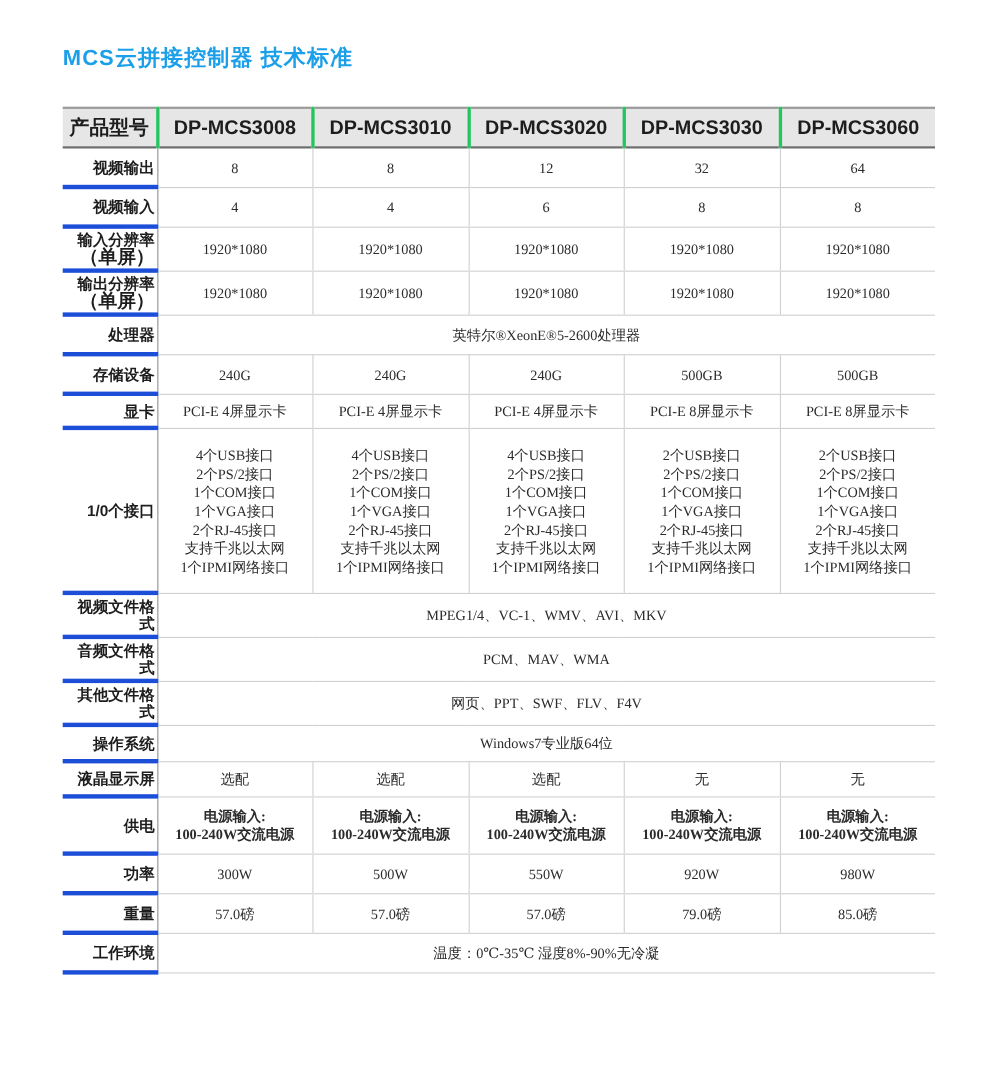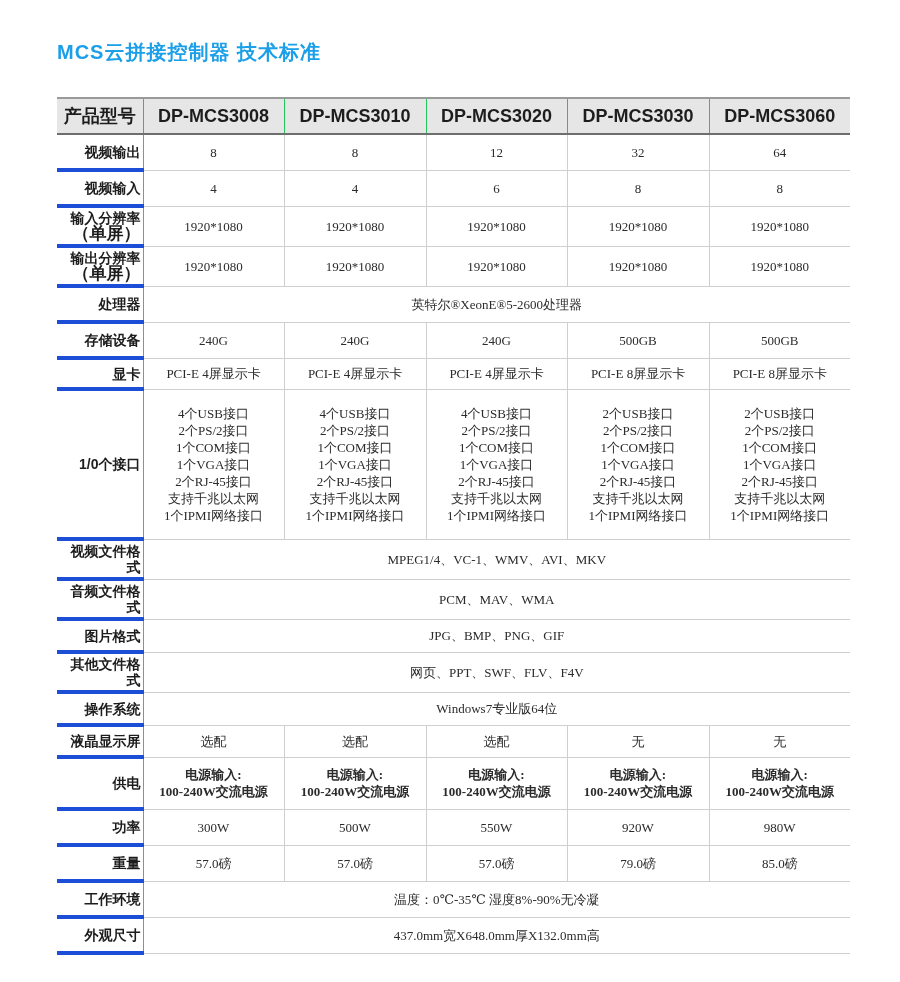--- a/index.html
+++ b/index.html
@@ -7,21 +7,21 @@
   .page{position:relative;width:900px;height:982px;background:#ffffff;}
   .title{position:absolute;left:57px;top:39px;margin:0;font-size:20px;font-weight:bold;letter-spacing:1px;}
   table.spec{position:absolute;left:57px;top:97px;width:793px;border-collapse:collapse;table-layout:fixed;}
   table.spec thead th{
     background:#e6e6e6;
     border-top:2px solid #9a9a9a;
     border-bottom:2px solid #6e6e6e;
     height:34px;font-size:18px;font-weight:bold;color:#1d1d1d;
     text-align:center;vertical-align:middle;padding:0 2px;
   }
-  table.spec thead th + th{border-left:1px solid #22c55e;}
+  table.spec thead th + th{border-left:3px solid #22c55e;}
   table.spec tbody th{
     font-size:14px;font-weight:bold;color:#1d1d1d;text-align:right;vertical-align:middle;
     border-right:1px solid #8f8f8f;border-bottom:4px solid #1d4ed8;
     padding:2px;background:#ffffff;line-height:16px;
   }
   table.spec tbody td{
     font-family:"Liberation Serif","DejaVu Serif",serif;
     font-size:13px;color:#2b2b2b;text-align:center;vertical-align:middle;
     border-bottom:1px solid #cfcfcf;padding:2px;line-height:17px;background:#ffffff;
   }
@@ -180,26 +180,20 @@
             <div>视频文件格式</div>
           </th>
           <td colspan="5" class="span">MPEG1/4、VC-1、WMV、AVI、MKV</td>
         </tr>
         <tr class="r9" style="height: 33px;">
           <th>
             <div>音频文件格式</div>
           </th>
           <td colspan="5" class="span">PCM、MAV、WMA</td>
         </tr>
-        <tr class="r10" style="height: 33px;">
-          <th>
-            <div>图片格式</div>
-          </th>
-          <td colspan="5" class="span">JPG、BMP、PNG、GIF</td>
-        </tr>
         <tr class="r11" style="height: 33px;">
           <th>
             <div>其他文件格式</div>
           </th>
           <td colspan="5" class="span">网页、PPT、SWF、FLV、F4V</td>
         </tr>
         <tr class="r12" style="height: 33px;">
           <th>
             <div>操作系统</div>
           </th>
@@ -259,21 +253,15 @@
           <td>57.0磅</td>
           <td>79.0磅</td>
           <td>85.0磅</td>
         </tr>
         <tr class="r17" style="height: 36px;">
           <th>
             <div>工作环境</div>
           </th>
           <td colspan="5" class="span">温度：0℃-35℃  湿度8%-90%无冷凝</td>
         </tr>
-        <tr class="r18" style="height: 36px;">
-          <th>
-            <div>外观尺寸</div>
-          </th>
-          <td colspan="5" class="span">437.0mm宽X648.0mm厚X132.0mm高</td>
-        </tr>
       </tbody>
   </table>
 </div>
 
 </body></html>

